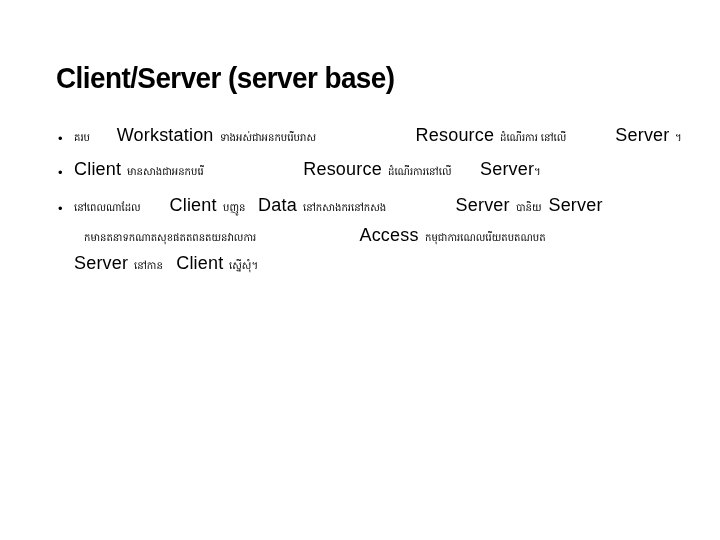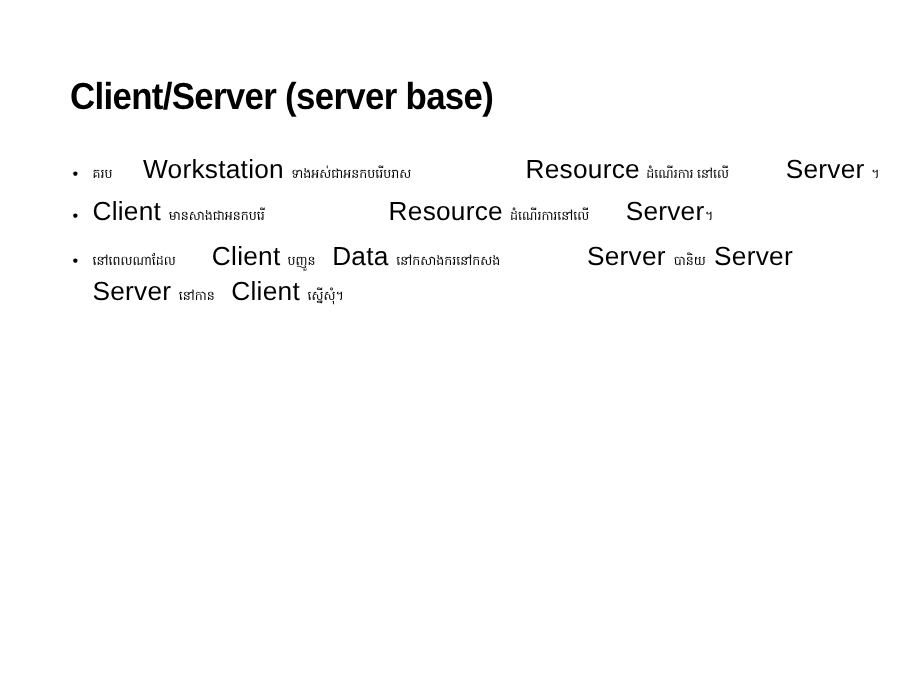--- a/index.html
+++ b/index.html
@@ -70,21 +70,21 @@
     display: inline-block;
     vertical-align: baseline;
   }
   .km {
     font-size: 10.5px;
     line-height: 15px;
     transform: scaleX(0.96);
     transform-origin: left bottom;
   }
   .en {
-    font-size: 21px;
+    font-size: 18px;
     line-height: 19px;
     letter-spacing: 0.2px;
   }
 
   
   .gap-xs { width: 6px;  display: inline-block; }
   .gap-s  { width: 12px; display: inline-block; }
   .gap-m  { width: 26px; display: inline-block; }
   .gap-l  { width: 46px; display: inline-block; }
   .gap-xl { width: 66px; display: inline-block; }
@@ -145,20 +145,27 @@
         <span class="run en">Data</span>
         <span class="gap-xs"></span>
         <span class="run km">នៅកសាងករនៅកសង</span>
         <span class="gap-xl"></span>
         <span class="run en">Server</span>
         <span class="gap-xs"></span>
         <span class="run km">បានិយ</span>
         <span class="gap-xs"></span>
         <span class="run en">Server</span>
       </div>
+      <div class="bullet-row line-4">
+        <span class="run km">កមានតនាទកណាតសុខផតតពនតយនវាលការ</span>
+        <span class="gap-xxl"></span>
+        <span class="run en">Access</span>
+        <span class="gap-xs"></span>
+        <span class="run km">កមុជាការណេលរើយតបតណបត</span>
+      </div>
       <div class="bullet-row line-5">
         <span class="run en">Server</span>
         <span class="gap-xs"></span>
         <span class="run km">នៅកាន</span>
         <span class="gap-s"></span>
         <span class="run en">Client</span>
         <span class="gap-xs"></span>
         <span class="run km">ស្នើសុំ។</span>
       </div>
     </div>

